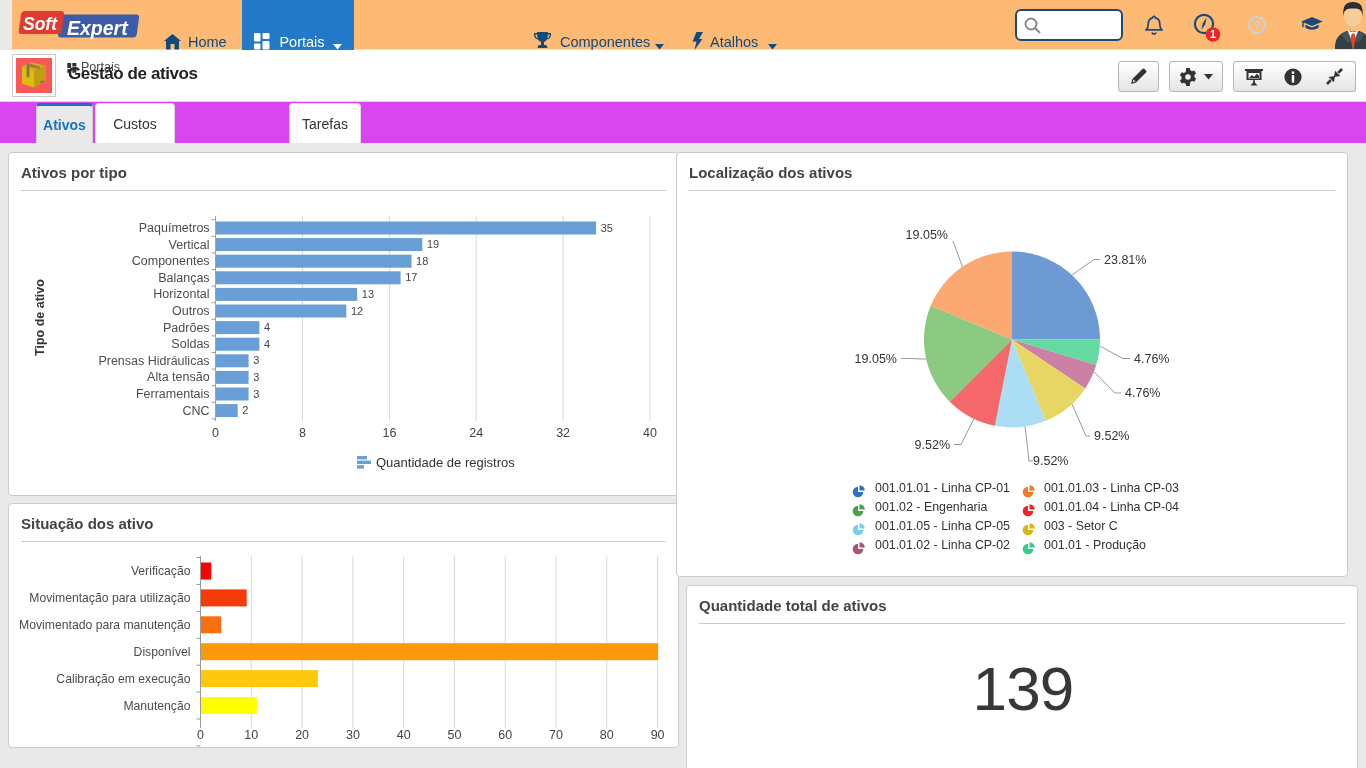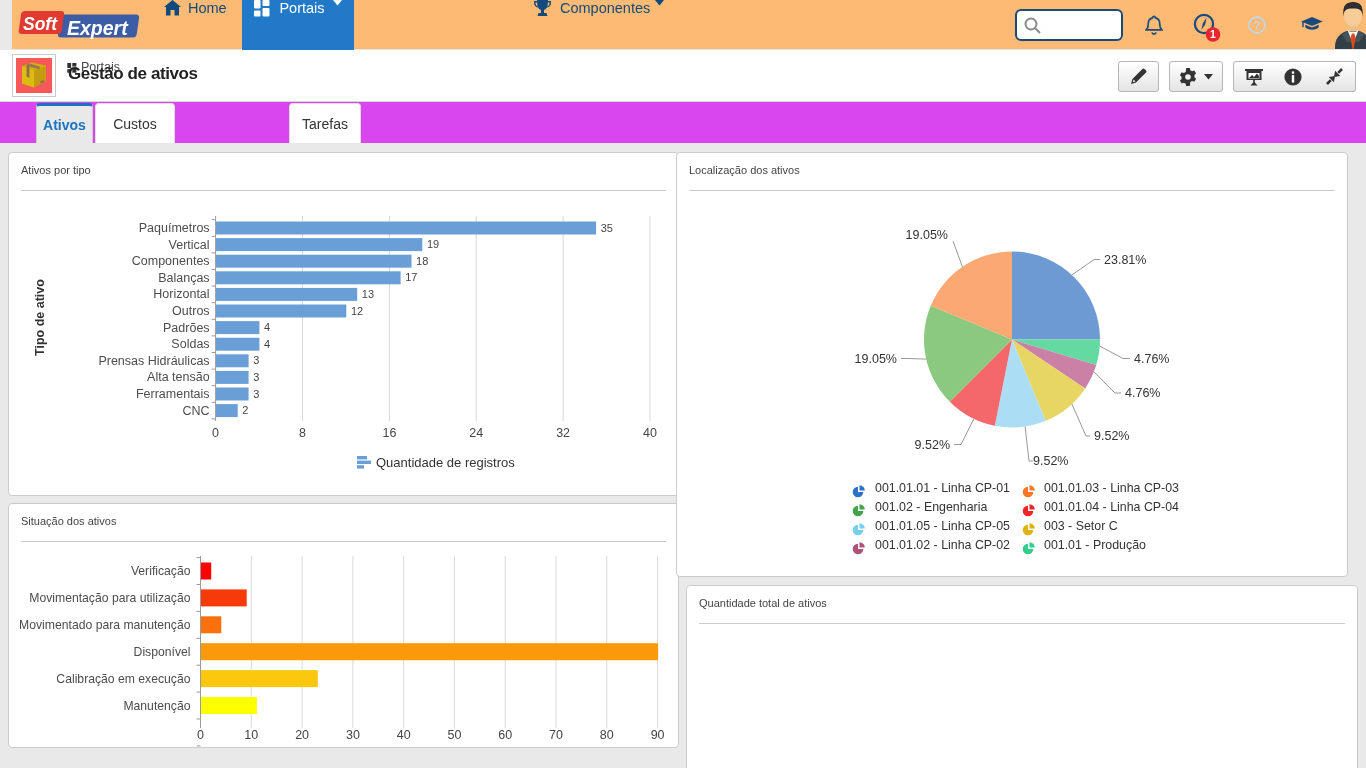--- a/index.html
+++ b/index.html
@@ -1,31 +1,31 @@
 <!DOCTYPE html>
 <html><head>
 <meta charset="utf-8">
 <style>
 * { margin:0; padding:0; box-sizing:border-box; }
 html,body { width:1366px; height:768px; overflow:hidden; background:#e9e9e9;
   font-family:"Liberation Sans", sans-serif; }
 .abs { position:absolute; }
 #navbar { position:absolute; left:12px; top:0; width:1366px; height:50px; background:#fdba74;
   border-bottom:1px solid #e4e4e4; z-index:5; }
-.navitem { position:absolute; top:0; height:50px; display:flex; align-items:flex-start;
+.navitem { position:absolute; top:0; height:50px; display:flex; align-items:flex-end;
   color:#114a7d; font-size:14.5px; }
 #bar2 { position:absolute; left:0; top:50px; width:1366px; height:52px; background:#fff;
   border-bottom:1px solid #d8d8d8; z-index:4; }
 #tabstrip { position:absolute; left:0; top:102px; width:1366px; height:41px; background:#d946ef; z-index:3; }
 .tab { position:absolute; top:1px; height:40px; background:#fff; border:1px solid #ddd;
   border-bottom:none; border-radius:4px 4px 0 0; color:#333; font-size:14px;
   display:flex; align-items:center; justify-content:center; }
 .tab.active { background:#e9e9e9; border-top:3px solid #1a73be; color:#1a73be; font-weight:bold; border-left-color:#ccc; border-right-color:#ccc; }
 .panel { position:absolute; background:#fff; border:1px solid #ccc; border-radius:4px; }
-.ptitle { position:absolute; left:12px; top:11px; font-size:11px; font-weight:normal; color:#444;text-align:right; }
+.ptitle { position:absolute; left:12px; top:11px; font-size:15px; font-weight:bold; color:#444;text-align:right; }
 .psep { position:absolute; left:12px; right:12px; top:37px; border-top:1px solid #ccc; }
 .btn { position:absolute; top:11px; height:31px; background:linear-gradient(#ffffff,#e4e4e4);
   border:1px solid #b5b5b5; border-radius:3px; display:flex; align-items:center; justify-content:center; }
 svg text { font-family:"Liberation Sans", sans-serif; }
 </style>
 </head>
 <body>
 
 <div id="navbar">
 
@@ -54,20 +54,29 @@
     <svg width="9" height="6" viewBox="0 0 9 6" style="margin-left:8px">
         <path d="M0 0 L9 0 L4.5 5.5 Z" fill="#fff"></path>
       </svg>
   </div>
   <div class="navitem" style="left:522px">
     <svg width="17" height="18" viewBox="0 0 17 18" style="margin-right:9px">
         <path d="M3 0 h11 v1 h3 v2 a5 5 0 0 1 -4 4.5 a5 5 0 0 1 -3 2.5 v3 h2.5 l1 3 h-10 l1 -3 H7 v-3 a5 5 0 0 1 -3 -2.5 A5 5 0 0 1 0 3 V1 h3 Z M1.5 2.5 v1 a3.5 3.5 0 0 0 2 3 l-0.4 -4 Z M15.5 2.5 h-1.6 l-0.4 4 a3.5 3.5 0 0 0 2 -3 Z" fill="#114a7d"></path>
       </svg>
     Componentes
     <svg width="9" height="6" viewBox="0 0 9 6" style="margin-left:5px">
+        <path d="M0 0 L9 0 L4.5 5.5 Z" fill="#114a7d"></path>
+      </svg>
+  </div>
+  <div class="navitem" style="left:680px">
+    <svg width="11" height="18" viewBox="0 0 11 18" style="margin-right:7px">
+        <path d="M4.5 0 L11 0 L7 7 L10.5 7 L2.5 18 L4.5 9.5 L0.5 9.5 Z" fill="#114a7d"></path>
+      </svg>
+    Atalhos
+    <svg width="9" height="6" viewBox="0 0 9 6" style="margin-left:10px">
         <path d="M0 0 L9 0 L4.5 5.5 Z" fill="#114a7d"></path>
       </svg>
   </div>
 
   <div class="abs" style="left:1003px;top:9px;width:108px;height:32px;border:2px solid #1b4a7a;border-radius:6px;background:#fff">
     <svg width="17" height="17" viewBox="0 0 17 17" style="position:absolute;left:7px;top:6px">
         <circle cx="7" cy="7" r="5.5" fill="none" stroke="#8a8a8a" stroke-width="2"></circle>
         <line x1="11.2" y1="11.2" x2="16" y2="16" stroke="#8a8a8a" stroke-width="2"></line>
       </svg>
   </div>
@@ -266,21 +275,21 @@
     <g fill="#699fd6">
         <rect x="348" y="303" width="10" height="3.4"></rect>
         <rect x="348" y="307.6" width="14" height="3.4"></rect>
         <rect x="348" y="312.2" width="7" height="3.4"></rect>
       </g>
     <text x="367" y="314" font-size="13" fill="#333">Quantidade de registros</text>
   </svg>
 </div>
 
 <div class="panel" id="p2" style="left:8px;top:503px;width:671px;height:245px">
-  <div class="ptitle">Situação dos ativos</div>
+  <div class="ptitle">Situação dos ativo</div>
   <div class="psep"></div>
   <svg width="669" height="243" viewBox="0 0 669 243" style="position:absolute;left:0;top:0">
     <g stroke="#d9d9d9" stroke-width="1">
       <line x1="242.3" y1="52" x2="242.3" y2="224"></line>
         <line x1="293.1" y1="52" x2="293.1" y2="224"></line>
         <line x1="343.9" y1="52" x2="343.9" y2="224"></line>
         <line x1="394.7" y1="52" x2="394.7" y2="224"></line>
         <line x1="445.4" y1="52" x2="445.4" y2="224"></line>
         <line x1="496.2" y1="52" x2="496.2" y2="224"></line>
         <line x1="547.0" y1="52" x2="547.0" y2="224"></line>
@@ -382,13 +391,14 @@
       <text x="367" y="357.5">001.01.04 - Linha CP-04</text>
       <text x="367" y="376.5">003 - Setor C</text>
       <text x="367" y="395.5">001.01 - Produção</text>
     </g>
   </svg>
 </div>
 
 <div class="panel" id="p4" style="left:686px;top:585px;width:672px;height:205px">
   <div class="ptitle">Quantidade total de ativos</div>
   <div class="psep"></div>
+  <div style="position:absolute;left:0;top:72px;width:672px;text-align:center;font-size:62px;line-height:62px;letter-spacing:-0.8px;color:#373737">139</div>
 </div>
 
 </body></html>

